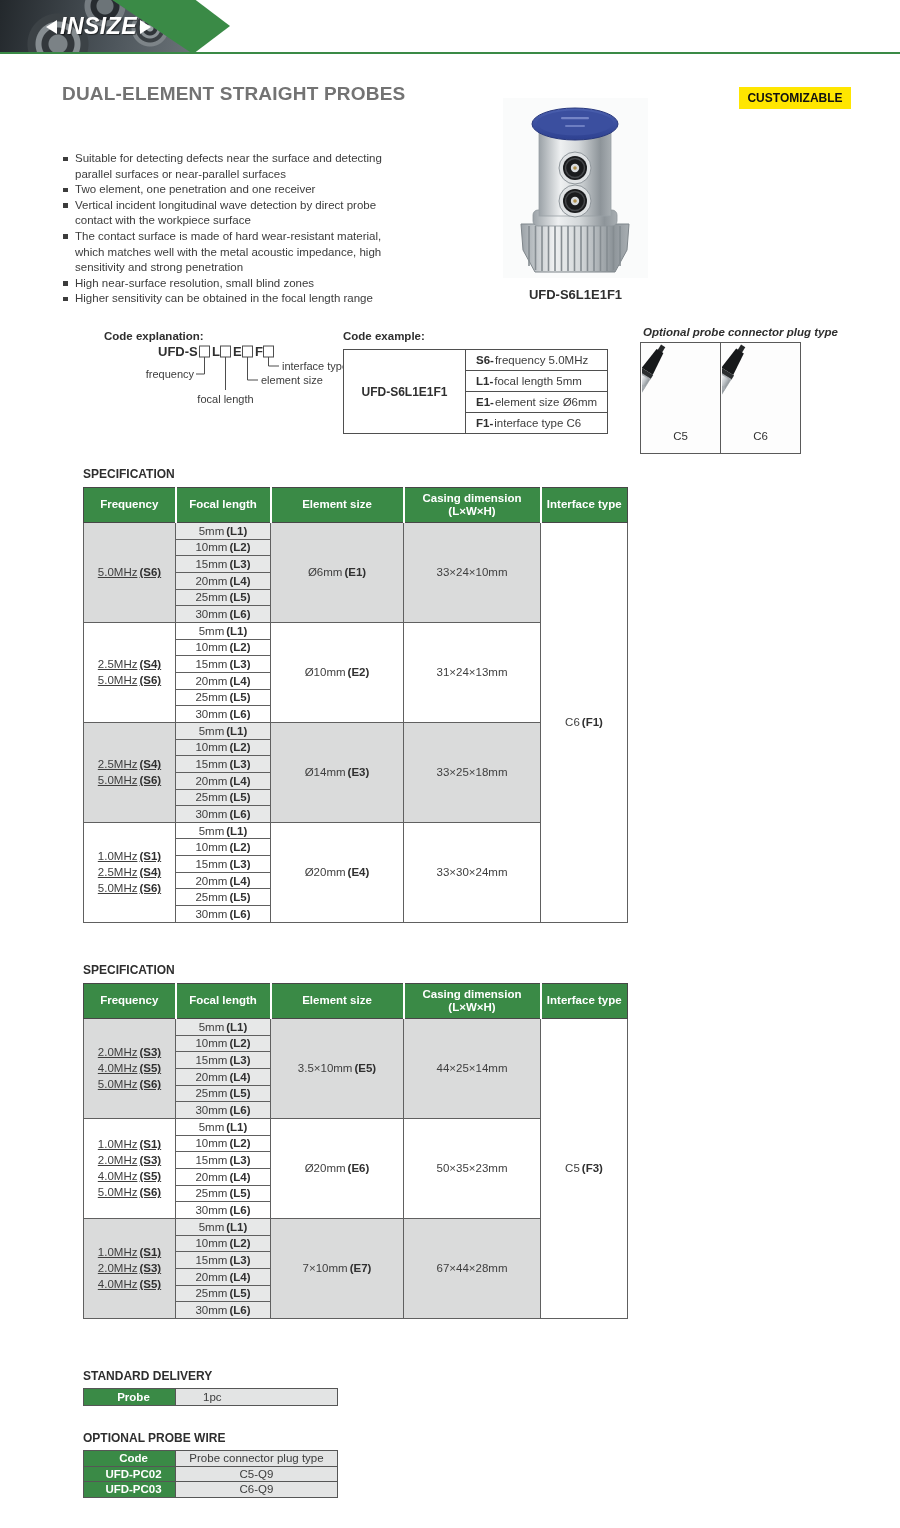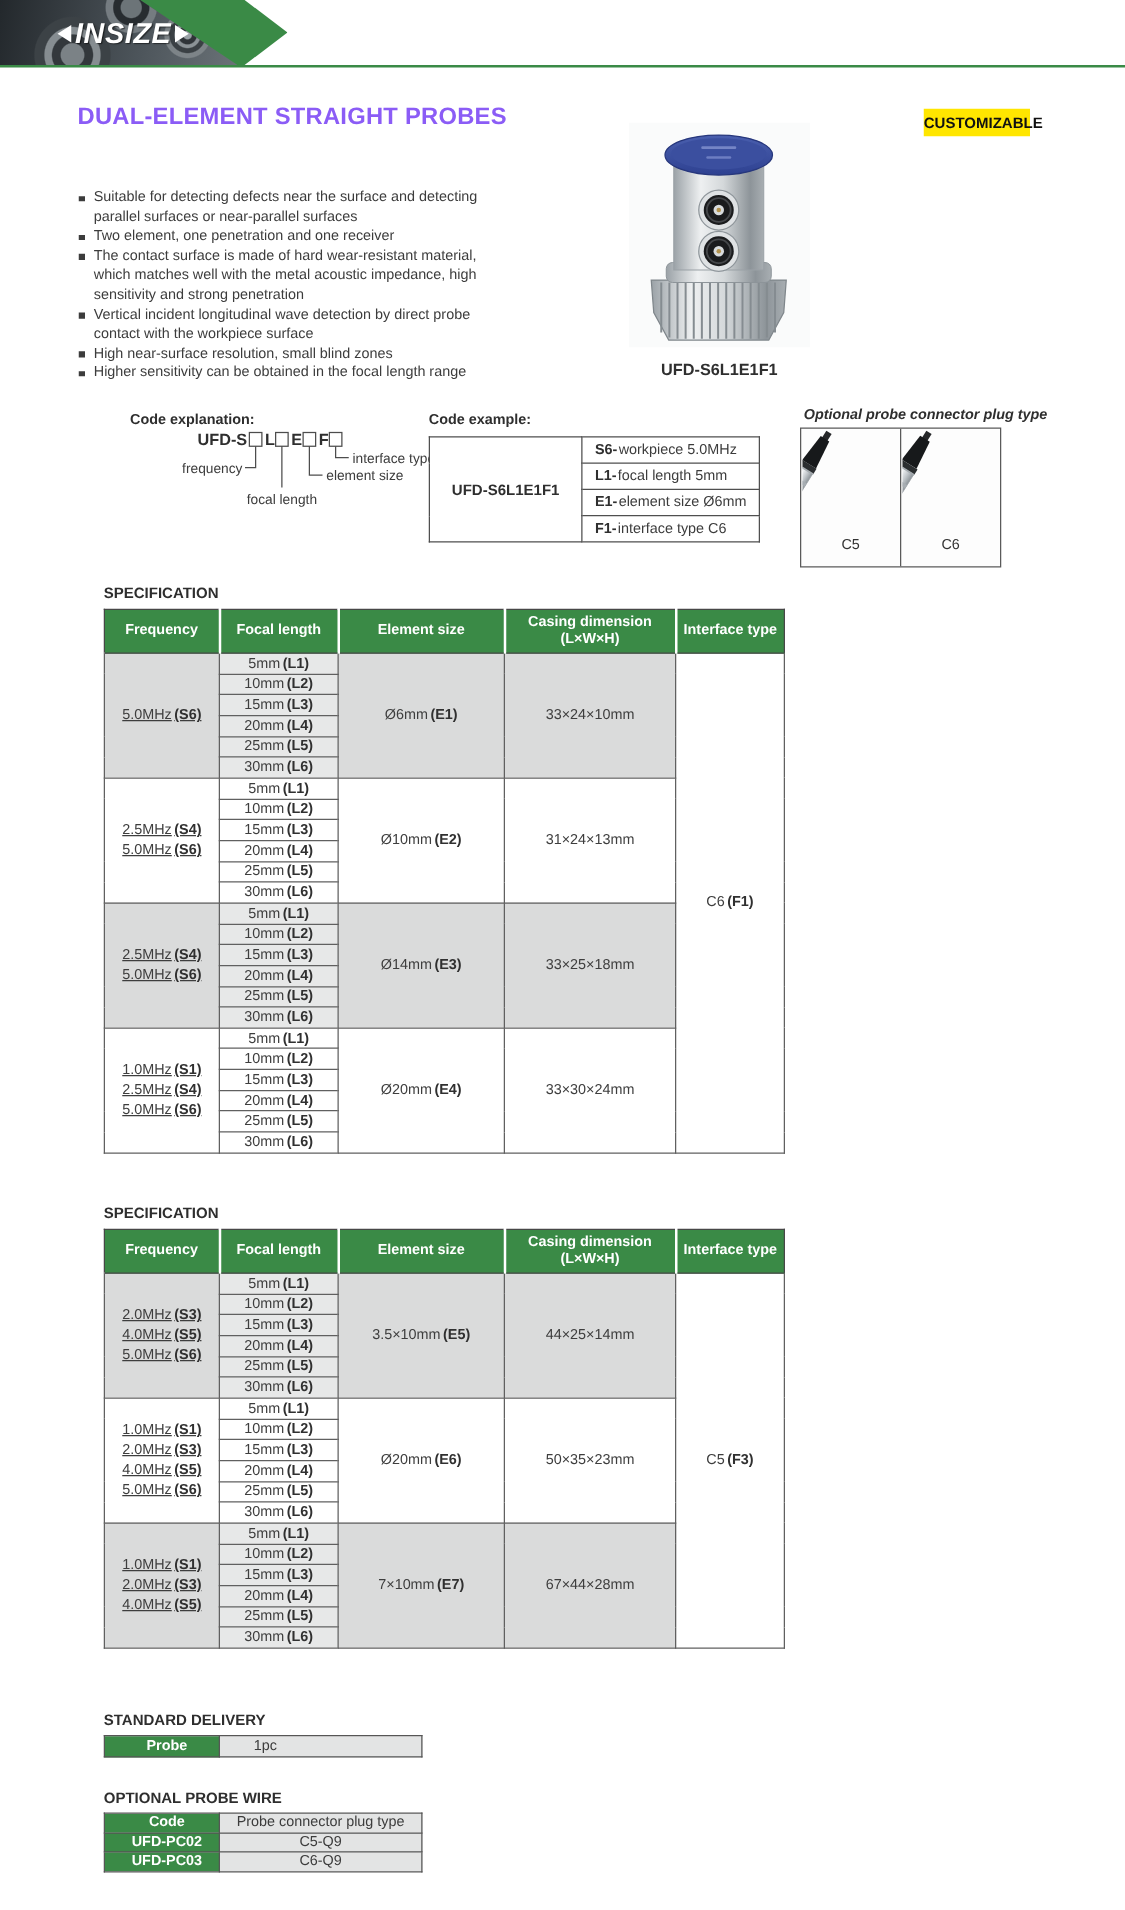--- a/index.html
+++ b/index.html
@@ -27,22 +27,22 @@
       linear-gradient(100deg,#23282c,#4d555b 60%,#6a7277);}
   .logo{position:absolute;left:46px;top:13px;display:flex;align-items:center;gap:3px;}
   .logo-text{color:#fff;font-weight:bold;font-style:italic;font-size:23px;letter-spacing:.5px;
     text-shadow:1px 1px 1px rgba(0,0,0,.55);}
   .tri{width:0;height:0;border-top:7px solid transparent;border-bottom:7px solid transparent;}
   .tri-l{border-right:11px solid #fff;}
   .tri-r{border-left:11px solid #fff;}
   .hdr-line{position:absolute;left:0;top:52px;width:900px;height:2px;background:var(--green);}
 
   
-  h1{position:absolute;left:62px;top:83px;font-size:19px;font-weight:bold;color:#8b5cf6;letter-spacing:.2px;}
-  .badge{position:absolute;left:739px;top:87px;width:85px;height:22px;background:#ffe600;
+  h1{position:absolute;left:62px;top:83px;font-size:19px;font-weight:bold;color:#737373;letter-spacing:.2px;}
+  .badge{position:absolute;left:739px;top:87px;width:112px;height:22px;background:#ffe600;
     color:#111;font-size:12px;font-weight:bold;text-align:center;line-height:22px;}
 
   
   #features{position:absolute;left:62px;top:151px;width:345px;list-style:none;}
   #features li{position:relative;padding-left:13px;font-size:11.5px;line-height:15.6px;color:#3c3c3c;}
   #features li::before{content:"";position:absolute;left:1px;top:5.5px;width:4.5px;height:4.5px;background:#3c3c3c;}
 
   
   .product{position:absolute;left:503px;top:98px;width:145px;text-align:center;}
   .product figcaption{margin-top:5px;font-size:13px;font-weight:bold;color:#2f2f2f;}
@@ -112,22 +112,22 @@
   </div>
   <div class="hdr-line"></div>
 </header>
 
 <h1>DUAL-ELEMENT STRAIGHT PROBES</h1>
 <div class="badge">CUSTOMIZABLE</div>
 
 <ul id="features">
     <li>Suitable for detecting defects near the surface and detecting parallel surfaces or near-parallel surfaces</li>
     <li>Two element, one penetration and one receiver</li>
+    <li>Vertical incident longitudinal wave detection by direct probe contact with the workpiece surface</li>
     <li>The contact surface is made of hard wear-resistant material, which matches well with the metal acoustic impedance, high sensitivity and strong penetration</li>
-    <li>Vertical incident longitudinal wave detection by direct probe contact with the workpiece surface</li>
     <li>High near-surface resolution, small blind zones</li>
     <li>Higher sensitivity can be obtained in the focal length range</li>
   </ul>
 
 <figure class="product">
   <svg width="145" height="180" viewBox="0 0 145 180">
     <defs>
       <linearGradient id="mV" x1="0" y1="0" x2="1" y2="0">
         <stop offset="0" stop-color="#9ba2a7"></stop>
           <stop offset="0.3" stop-color="#eef0f1"></stop>
@@ -206,21 +206,21 @@
     <text class="lbl-t" x="95.5" y="60" text-anchor="middle">focal length</text>
   </svg>
 </section>
 
 <section class="code-ex">
   <div class="sec-h">Code example:</div>
   <table class="codeex">
     <tbody>
         <tr>
       <td class="cecode" rowspan="4">UFD-S6L1E1F1</td>
-      <td class="cedesc"><b>S6-</b><span>workpiece 5.0MHz</span></td>
+      <td class="cedesc"><b>S6-</b><span>frequency 5.0MHz</span></td>
     </tr>
     <tr>
           <td class="cedesc"><b>L1-</b><span>focal length 5mm</span></td>
         </tr>
     <tr>
           <td class="cedesc"><b>E1-</b><span>element size Ø6mm</span></td>
         </tr>
     <tr>
           <td class="cedesc"><b>F1-</b><span>interface type C6</span></td>
         </tr>

